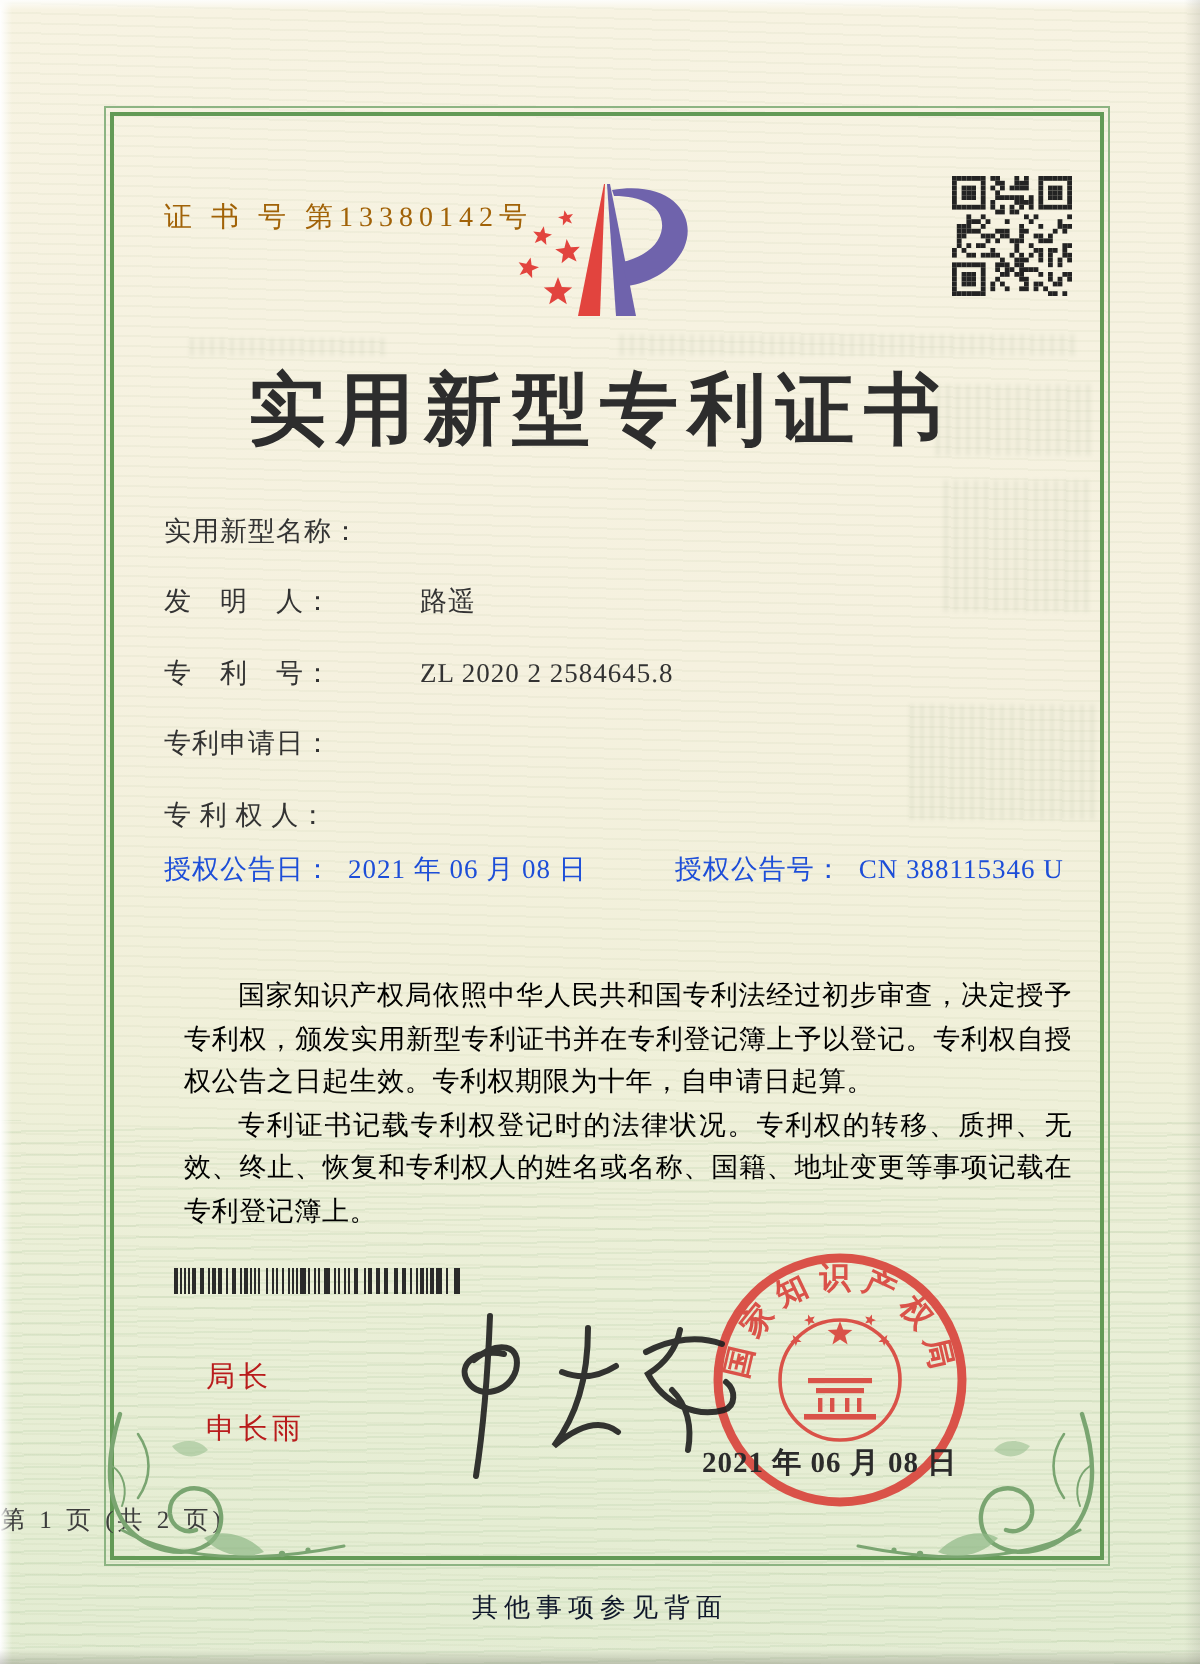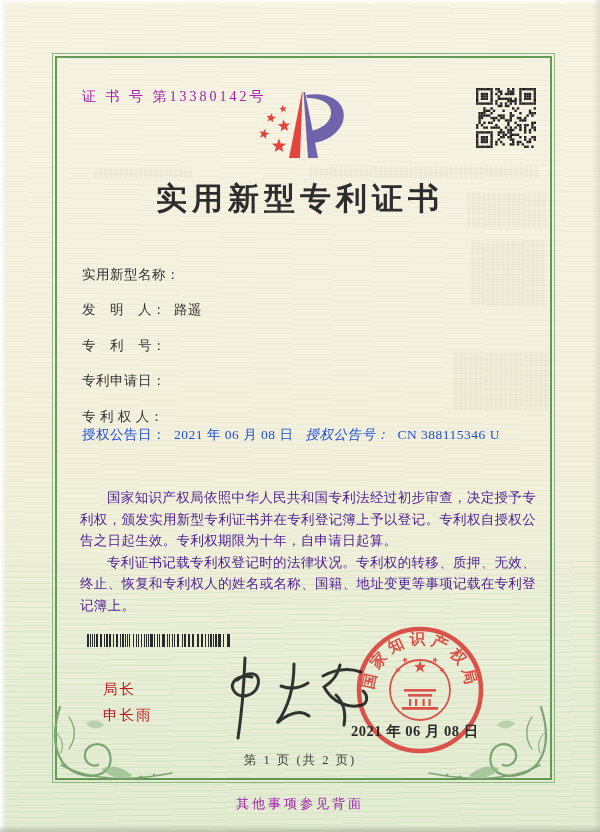--- a/index.html
+++ b/index.html
@@ -33,65 +33,65 @@
     border:1.5px solid #8db483;
   }
   .frame-inner {
     position:absolute; inset:2px; border:2.5px solid #639a56;
   }
 
   .smudge { position:absolute; opacity:0.13; filter:blur(1px); pointer-events:none;
     background:repeating-linear-gradient(90deg,#7c8f72 0 2px, transparent 2px 5px); }
 
   .cert-number {
-    position:absolute; left:82px; top:88px;
-    font-size:14px; letter-spacing:3px; color:#a21caf;
+    position:absolute; left:82px; top:100px;
+    font-size:14px; letter-spacing:3px; color:#a16207;
   }
   .cert-title {
     position:absolute; left:0; right:0; top:178px; text-align:center;
-    font-size:31px; font-weight:bold; letter-spacing:5px; color:#2d2d2d;
+    font-size:39px; font-weight:bold; letter-spacing:5px; color:#2d2d2d;
   }
 
   .logo-svg { position:absolute; left:240px; top:78px; }
   .qr-svg { position:absolute; left:476px; top:88px; }
 
   .fields { position:absolute; left:82px; top:248px; width:460px; }
-  .field-row { display:flex; align-items:flex-end; height:35.5px; font-size:13.5px; color:#333; }
+  .field-row { display:flex; align-items:center; height:35.5px; font-size:13.5px; color:#333;gap:36px; }
   .field-label { flex:0 0 92px; white-space:nowrap; letter-spacing:0.5px; }
   .field-value { white-space:nowrap; letter-spacing:0.5px; }
   .grant-row { display:flex; align-items:baseline; height:35.5px; font-size:13.5px; color:#1d4ed8; }
-  .grant-second { margin-left:12px;font-style:italic; }
+  .grant-second { margin-left:44px; }
 
   .paragraphs { position:absolute; left:80px; top:487px; width:456px; }
   .paragraphs p {
-    font-size:13.5px; line-height:21.5px; color:#4c1d95;
-    text-align:justify; text-indent:2em; letter-spacing:0.3px;
+    font-size:13.5px; line-height:21.5px; color:#000000;
+    text-align:justify; text-indent:2em; letter-spacing:0.3px;margin-left:12px;
   }
 
   .barcode-svg { position:absolute; left:87px; top:634px; }
 
   .seal-svg { position:absolute; left:350px; top:622px; opacity:0.9; }
   .seal-ring-text { font-size:15.5px; font-weight:bold; letter-spacing:5px; }
   .seal-date {
     position:absolute; left:351px; top:722px; width:124px;
     font-size:14.5px; font-weight:bold; color:#2b2b2b; letter-spacing:0.5px;
     white-space:nowrap; z-index:6;
   }
 
   .signer-block { position:absolute; left:103px; top:676px; font-size:14.5px; color:#b91c1c; }
   .signer-block div { line-height:26px; letter-spacing:2px; }
   .signature-svg { position:absolute; left:195px; top:650px; }
 
   .pagination {
-    position:absolute; left:0; right:0; top:752px; text-align:center;
+    position:absolute; left:0; right:0; top:752px; text-align:left;
     font-size:12.5px; color:#3c3c3c; letter-spacing:2px;
   }
   .back-note {
     position:absolute; left:0; right:0; top:795px; text-align:center;
-    font-size:13px; color:#a21caf; letter-spacing:3px;
+    font-size:13px; color:#0f172a; letter-spacing:3px;
   }
 
   .flourish { position:absolute; z-index:2; }
   .flourish-bl { left:46px; top:703px; }
   .flourish-br { left:423px; top:703px; transform:scaleX(-1); }
 </style>
 </head>
 <body>
 
 <div class="paper"></div>
@@ -428,20 +428,21 @@
 <div class="fields">
   <div class="field-row">
     <span class="field-label">实用新型名称：</span>
   </div>
   <div class="field-row">
     <span class="field-label">发　明　人：</span>
     <span class="field-value">路遥</span>
   </div>
   <div class="field-row">
     <span class="field-label">专　利　号：</span>
+    <span class="field-value">ZL 2020 2 2584645.8</span>
   </div>
   <div class="field-row">
     <span class="field-label">专利申请日：</span>
   </div>
   <div class="field-row">
     <span class="field-label">专 利 权 人：</span>
   </div>
   <div class="grant-row">
     <span class="field-label">授权公告日：</span>
     <span class="field-value">2021 年 06 月 08 日</span>

